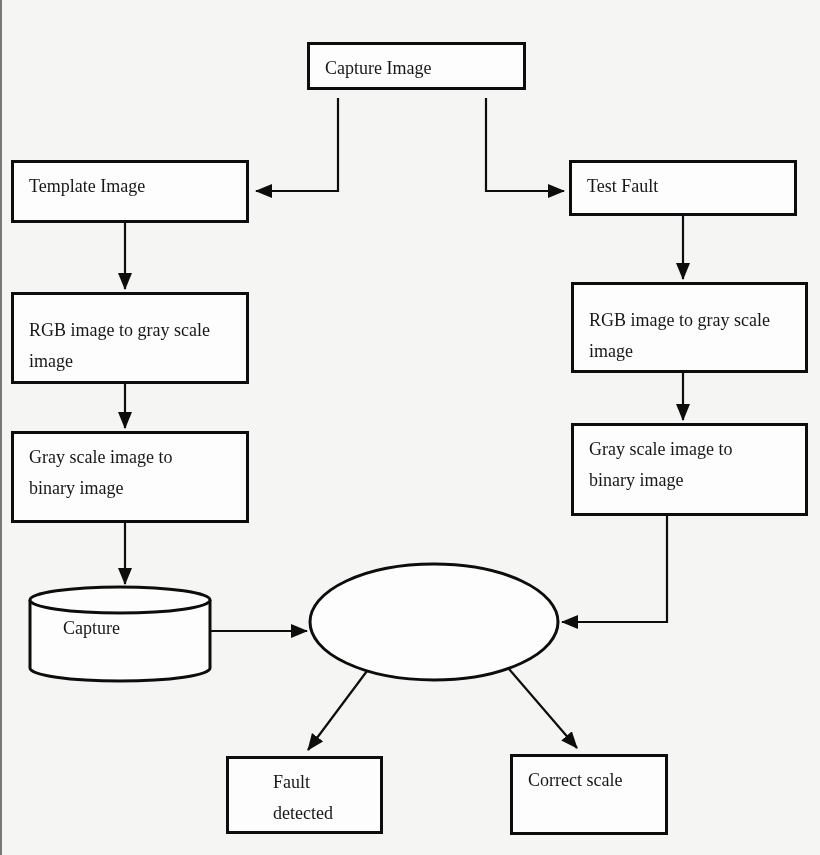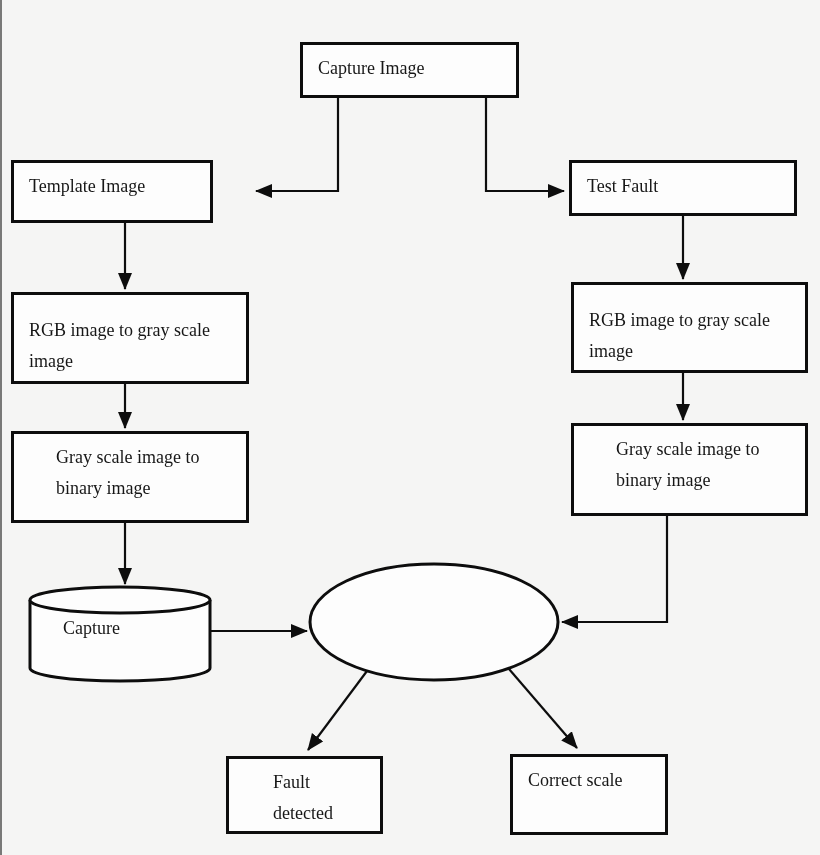--- a/index.html
+++ b/index.html
@@ -27,31 +27,31 @@
   .node{
     position:absolute;
     box-sizing:border-box;
     background:var(--node_fill);
     border:3px solid var(--stroke);
     padding:8px 12px 0 15px;
     font-size:18px;
     line-height:1.72;
   }
   .node .lbl{display:block;}
-  .n-capture {left:300px;top:42px; width:219px;height:56px;}
-  .n-template{left:11px; top:160px;width:202px;height:63px;}
+  .n-capture {left:307px;top:42px; width:219px;height:48px;}
+  .n-template{left:11px; top:160px;width:238px;height:63px;}
   .n-test    {left:569px;top:160px;width:228px;height:56px;}
   .n-rgb-l   {left:11px; top:292px;width:238px;height:92px;}
   .n-gray-l  {left:11px; top:431px;width:238px;height:92px;}
   .n-rgb-r   {left:571px;top:282px;width:237px;height:91px;}
   .n-gray-r  {left:571px;top:423px;width:237px;height:93px;}
   .n-fault   {left:226px;top:756px;width:157px;height:78px;padding-left:44px;}
   .n-correct {left:510px;top:754px;width:158px;height:81px;}
   .n-rgb-l .lbl,.n-rgb-r .lbl{max-width:212px;margin-top:12px;}
-  .n-gray-l .lbl,.n-gray-r .lbl{max-width:172px;margin-left:27px;}
+  .n-gray-l .lbl,.n-gray-r .lbl{max-width:172px;}
   .float-label{
     position:absolute;font-size:18px;line-height:1.5;
   }
   .lab-ellipse{left:338px;top:585px;width:130px;text-align:center;}
   .lab-db{left:63px;top:615px;}
 </style>
 </head>
 <body>
 
 <div class="stage">

